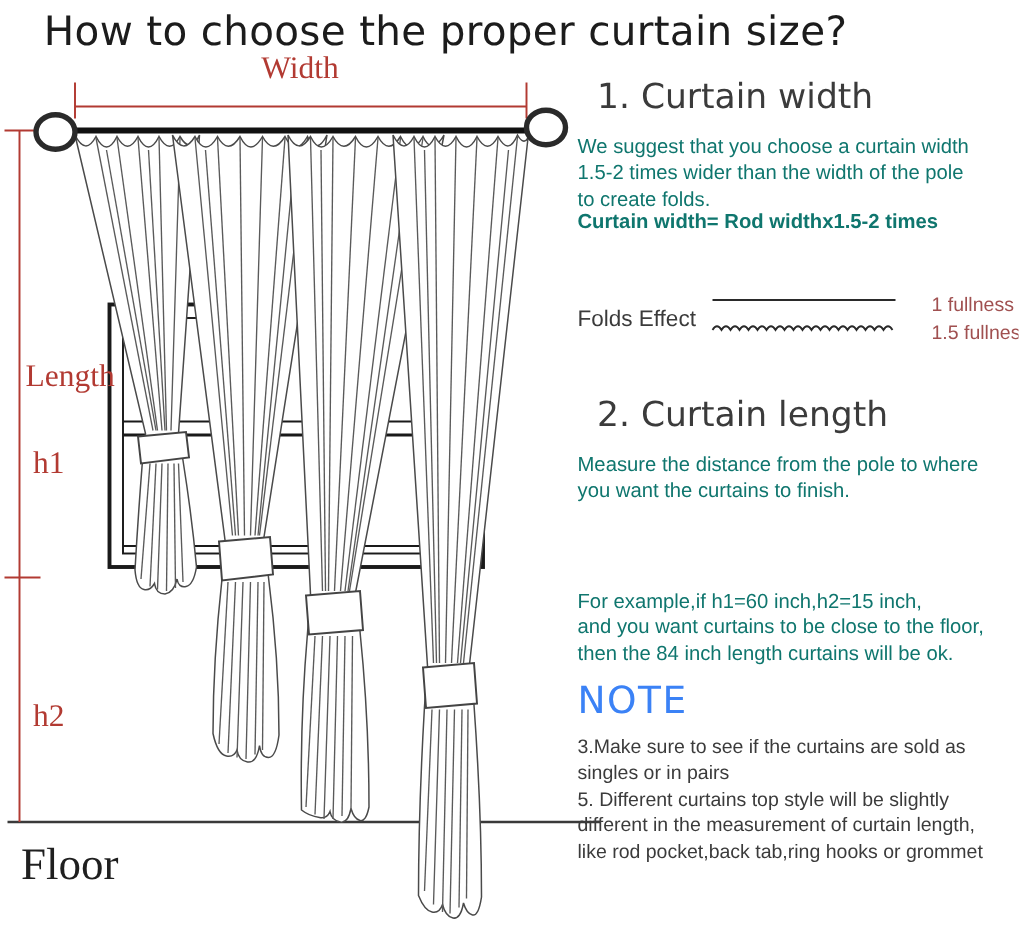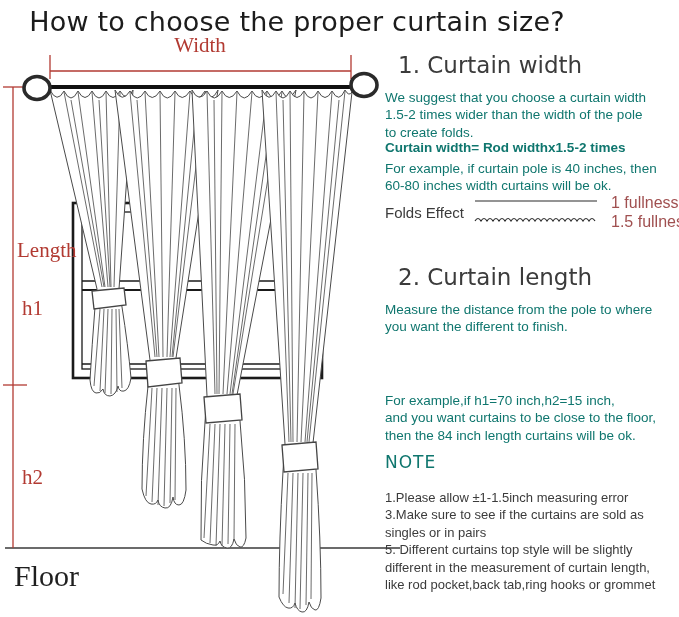--- a/index.html
+++ b/index.html
@@ -18,23 +18,23 @@
     font-family:"DejaVu Sans", sans-serif;font-weight:400;font-size:23px;color:#3b3b3b;
     margin:0;padding-left:13px;
   }
   .body-p{font-size:13.5px;line-height:1.28;margin:0;white-space:pre-line;color:#0f766e;}
   .formula{font-weight:bold;}
   .folds{display:flex;align-items:center;}
   .folds-label{width:88px;font-size:15px;color:#3b3b3b;flex:0 0 auto;}
   .folds-rows{flex:1;}
   .fold-row{display:flex;align-items:center;height:19px;}
   .fold-line-box{width:132px;flex:0 0 auto;}
-  .fullness-label{font-size:16px;color:#a05050;padding-left:6px;white-space:nowrap;}
+  .fullness-label{font-size:13px;color:#a05050;padding-left:6px;white-space:nowrap;margin-left:10px;}
   .note-head{
-    font-family:"DejaVu Sans", sans-serif;font-weight:400;font-size:17px;color:#0f766e;
+    font-family:"DejaVu Sans", sans-serif;font-weight:400;font-size:25px;color:#3b82f6;
     margin:0;letter-spacing:1px;
   }
   .note-item{font-size:13px;line-height:1.34;white-space:pre-line;}
   svg text{user-select:none;}
   .red-serif{font-family:"Liberation Serif", serif;fill:#b23a32;}
   .black-serif{font-family:"Liberation Serif", serif;fill:#1f1f1f;}
 </style>
 </head>
 <body>
 
@@ -172,22 +172,20 @@
 <div class="col">
 
   <h2 class="sec-head" style="top:52px;">1. Curtain width</h2>
 
   <p class="body-p" style="top:89px;">We suggest that you choose a curtain width
 1.5-2 times wider than the width of the pole
 to create folds.</p>
 
   <p class="body-p formula" style="top:139px;">Curtain width= Rod widthx1.5-2 times</p>
 
-  <p class="body-p" style="top:160px;">For example, if curtain pole is 40 inches, then
-60-80 inches width curtains will be ok.</p>
 
   <div class="folds" style="top:193px;">
     <div class="folds-label">Folds Effect</div>
     <div class="folds-rows" id="folds-rows">
         <div class="fold-row">
           <span class="fold-line-box"><svg width="132" height="16" viewBox="0 0 132 16">
               <path d="M2,8 L124,8" fill="none" stroke="#2a2a2a" stroke-width="1.2"></path>
             </svg></span>
           <span class="fullness-label" style="color: rgb(160, 80, 80);">1 fullness</span>
         </div>
@@ -196,30 +194,29 @@
               <path d="M2,9 q3,-5 6,0 q3,-5 6,0 q3,-5 6,0 q3,-5 6,0 q3,-5 6,0 q3,-5 6,0 q3,-5 6,0 q3,-5 6,0 q3,-5 6,0 q3,-5 6,0 q3,-5 6,0 q3,-5 6,0 q3,-5 6,0 q3,-5 6,0 q3,-5 6,0 q3,-5 6,0 q3,-5 6,0 q3,-5 6,0 q3,-5 6,0 q3,-5 6,0" fill="none" stroke="#2a2a2a" stroke-width="1.2"></path>
             </svg></span>
           <span class="fullness-label" style="color: rgb(160, 80, 80);">1.5 fullness</span>
         </div>
       </div>
   </div>
 
   <h2 class="sec-head" style="top:264px;">2. Curtain length</h2>
 
   <p class="body-p" style="top:301px;">Measure the distance from the pole to where
-you want the different to finish.</p>
-
-
-  <p class="body-p" style="top:392px;">For example,if h1=70 inch,h2=15 inch,
+you want the curtains to finish.</p>
+
+
+  <p class="body-p" style="top:392px;">For example,if h1=60 inch,h2=15 inch,
 and you want curtains to be close to the floor,
 then the 84 inch length curtains will be ok.</p>
 
   <h2 class="note-head" style="position:absolute;top:452px;">NOTE</h2>
 
   <div style="top:489px;" id="note-items">
-      <div class="note-item">1.Please allow ±1-1.5inch measuring error</div>
       <div class="note-item">3.Make sure to see if the curtains are sold as
 singles or in pairs</div>
       <div class="note-item">5. Different curtains top style will be slightly
 different in the measurement of curtain length,
 like rod pocket,back tab,ring hooks or grommet</div>
     </div>
 </div>
 
 </body></html>

